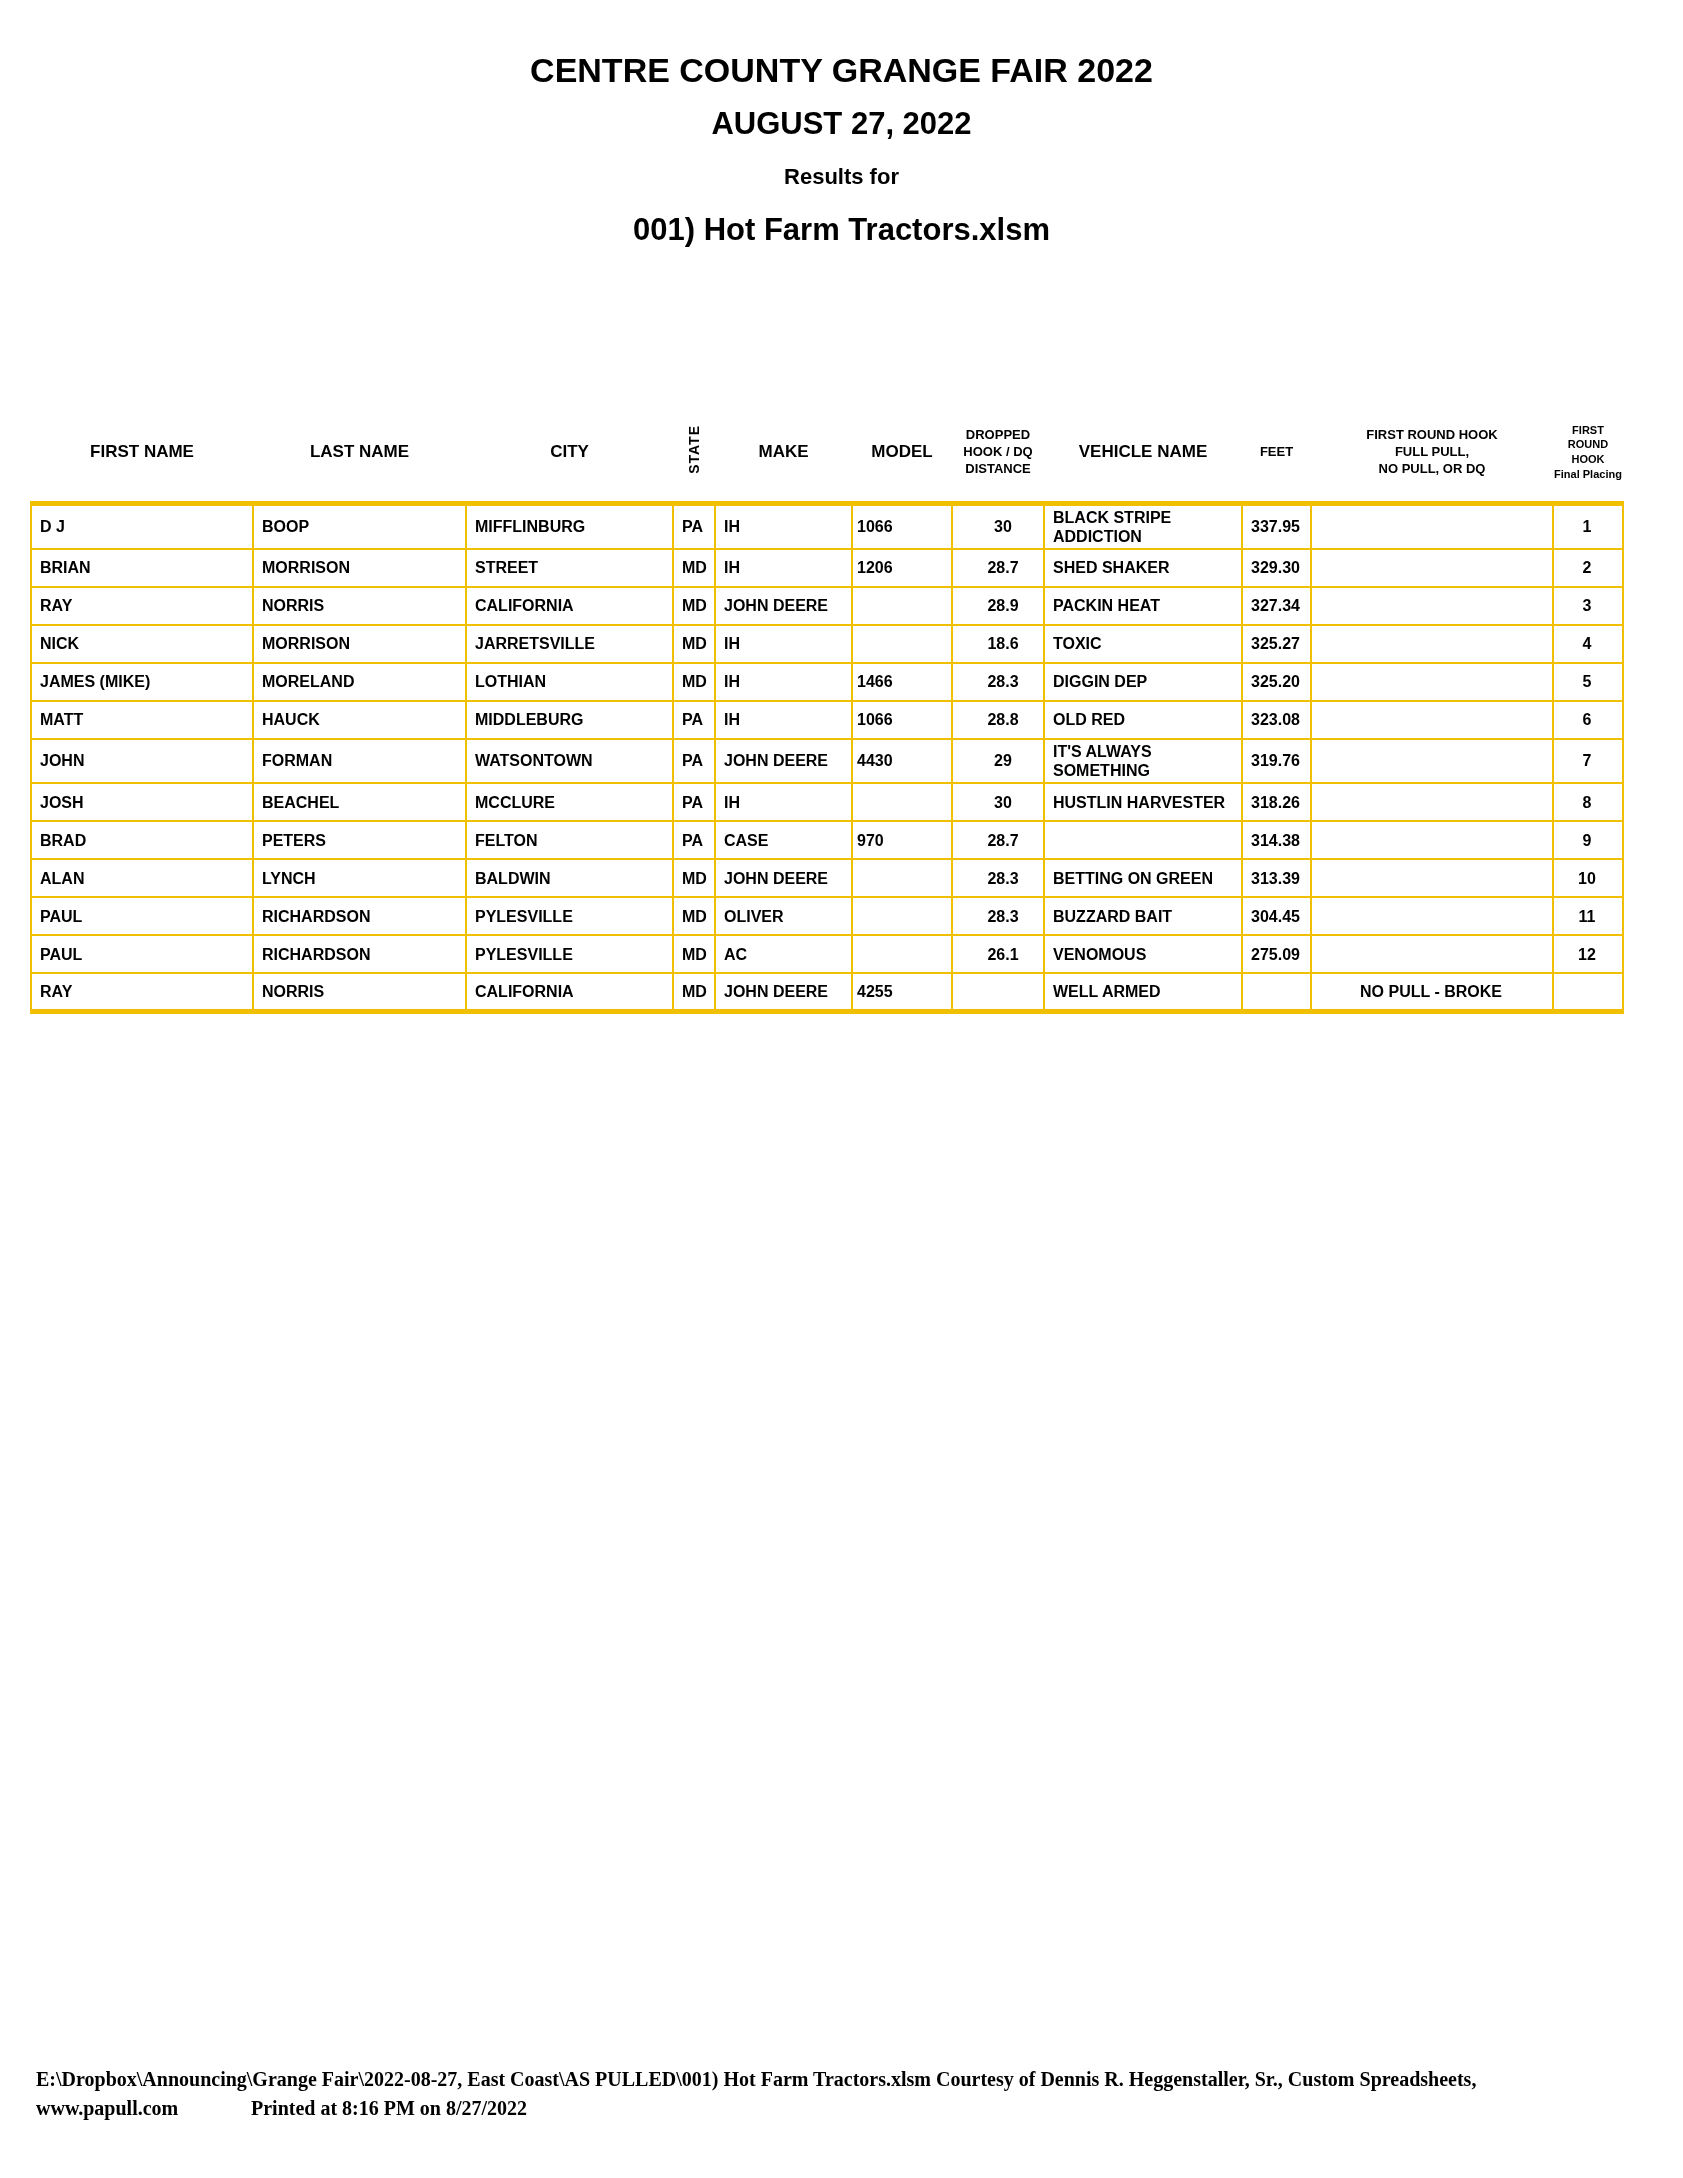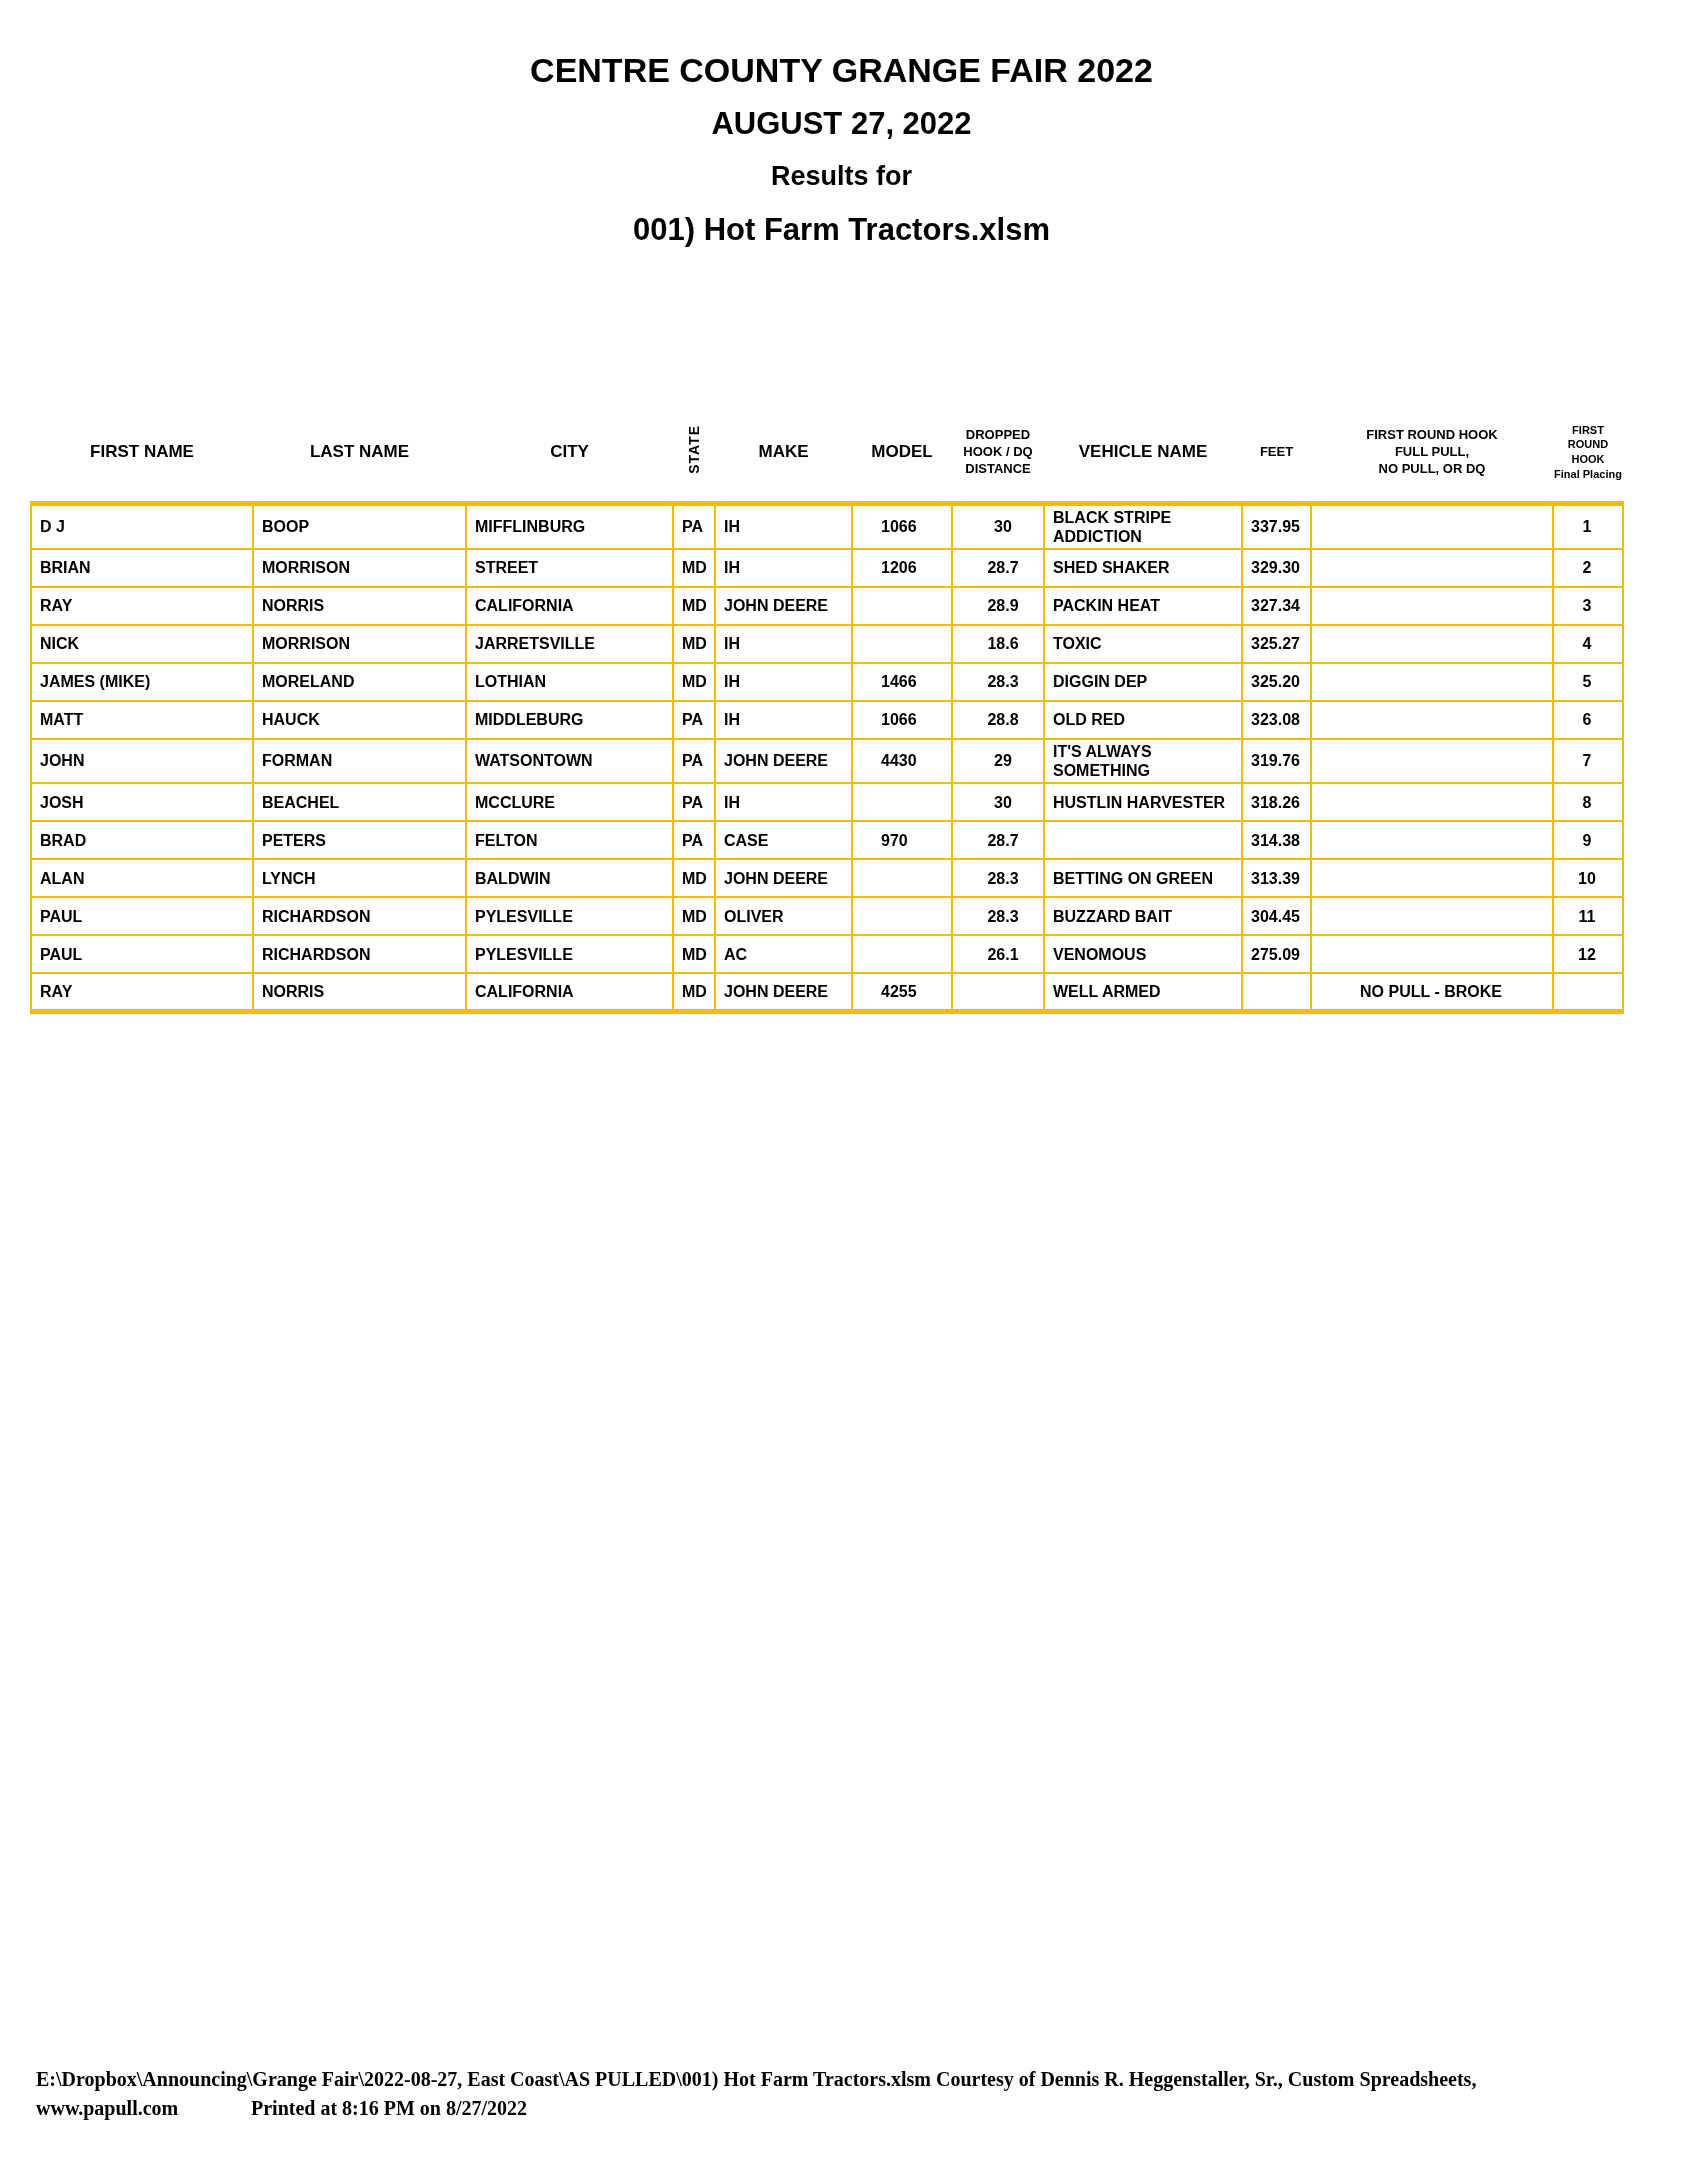--- a/index.html
+++ b/index.html
@@ -13,21 +13,21 @@
     font-weight: bold;
     position: relative;
   }
 
   
   .titles { position: absolute; top: 44px; left: 0; width: 1683px; text-align: center; }
   .titles div { line-height: 53px; white-space: nowrap; }
   .title-1 { font-size: 34px; }
   .title-2 { font-size: 31px; }
   .title-3 { font-size: 31px; }
-  .title-4 { font-size: 27px; }
+  .title-4 { font-size: 22px; }
   .title-5 { font-size: 31px; }
 
   
   .table-wrap { position: absolute; top: 404px; left: 30px; }
   table { border-collapse: collapse; table-layout: fixed; width: 1591px; }
   col.w-first_name { width: 222px; }
   col.w-last_name  { width: 213px; }
   col.w-city       { width: 207px; }
   col.w-state      { width: 42px;  }
   col.w-make       { width: 137px; }
@@ -65,21 +65,21 @@
     border: 2px solid var(--gold);
     height: 38px;
     vertical-align: middle;
     font-size: 16px;
     padding: 2px 4px 2px 8px;
     text-align: left;
     line-height: 1.2;
     overflow: hidden;
   }
   tbody tr:last-child td { border-bottom: 5px solid var(--gold); }
-  tbody td.col-model   { padding-left: 28px; }
+  tbody td.col-model   { padding-left: 4px; }
   tbody td.col-dropped { text-align: center; padding-left: 14px; }
   tbody td.col-hook    { text-align: center; padding-left: 2px; margin-top: 32px; }
   tbody td.col-placing { text-align: center; padding-left: 2px; }
 
   
   .footer { position: absolute; top: 2065px; left: 36px; width: 1624px; font-size: 20px; line-height: 29px; font-family: Liberation Serif, serif; }
   .footer .row { white-space: nowrap; }
   .footer .www { display: inline-block; min-width: 210px; }
 </style>
 </head>

